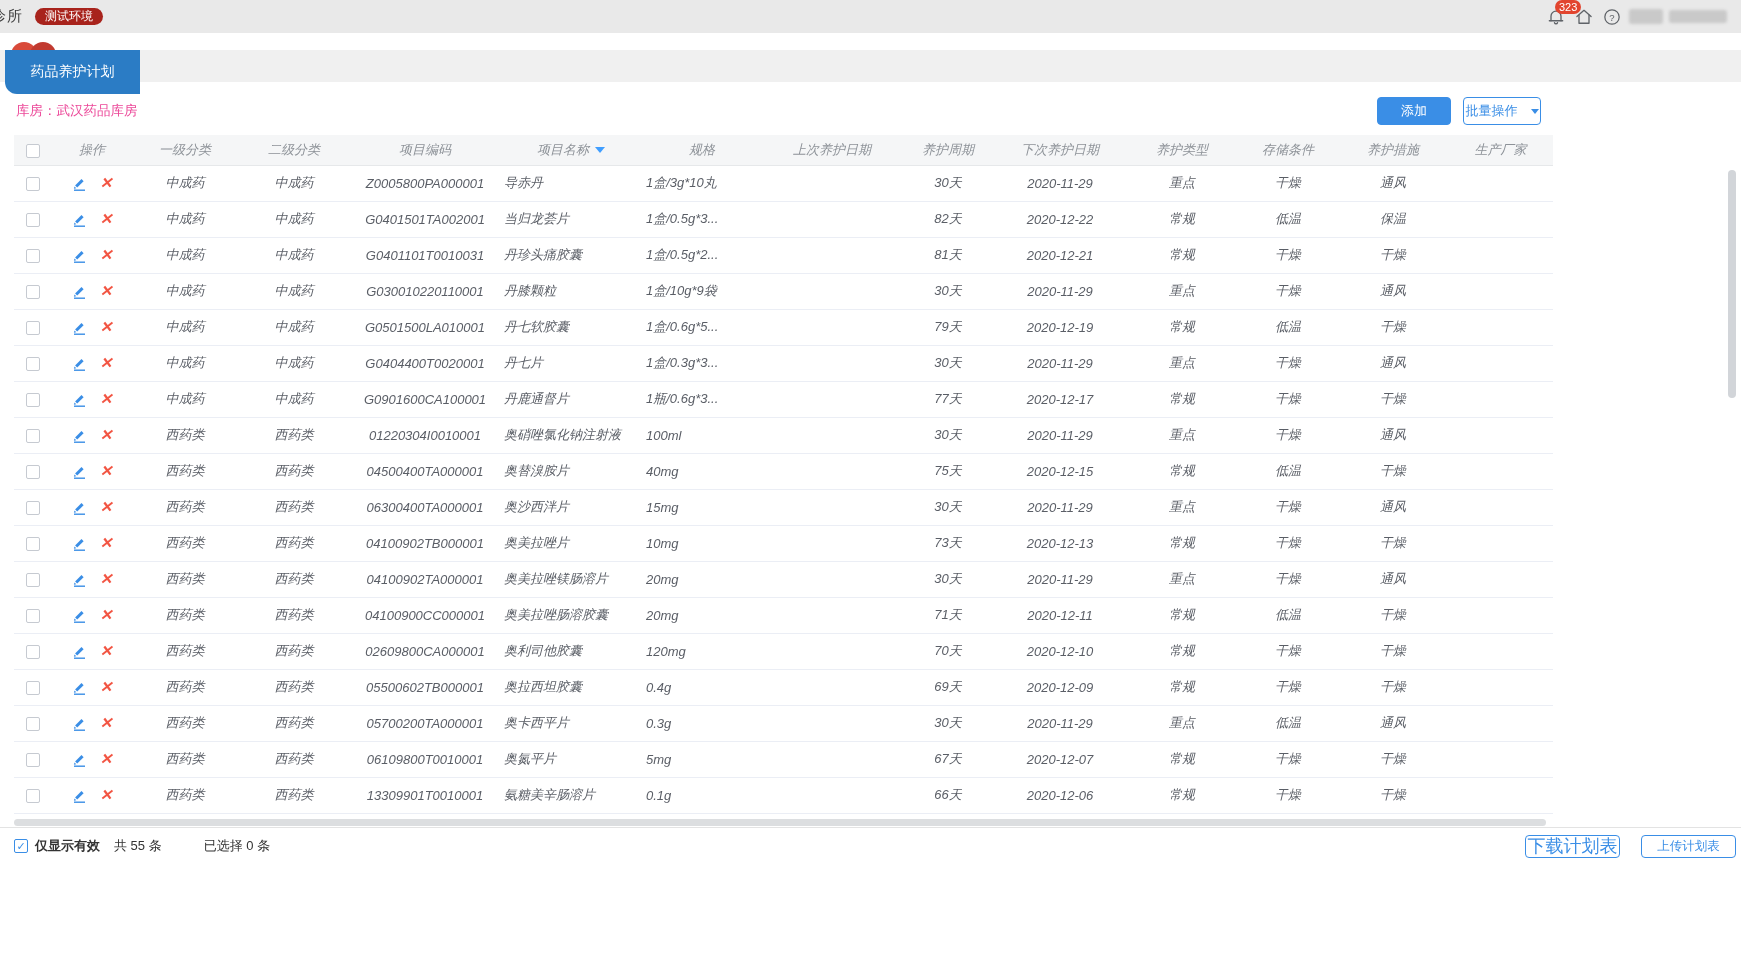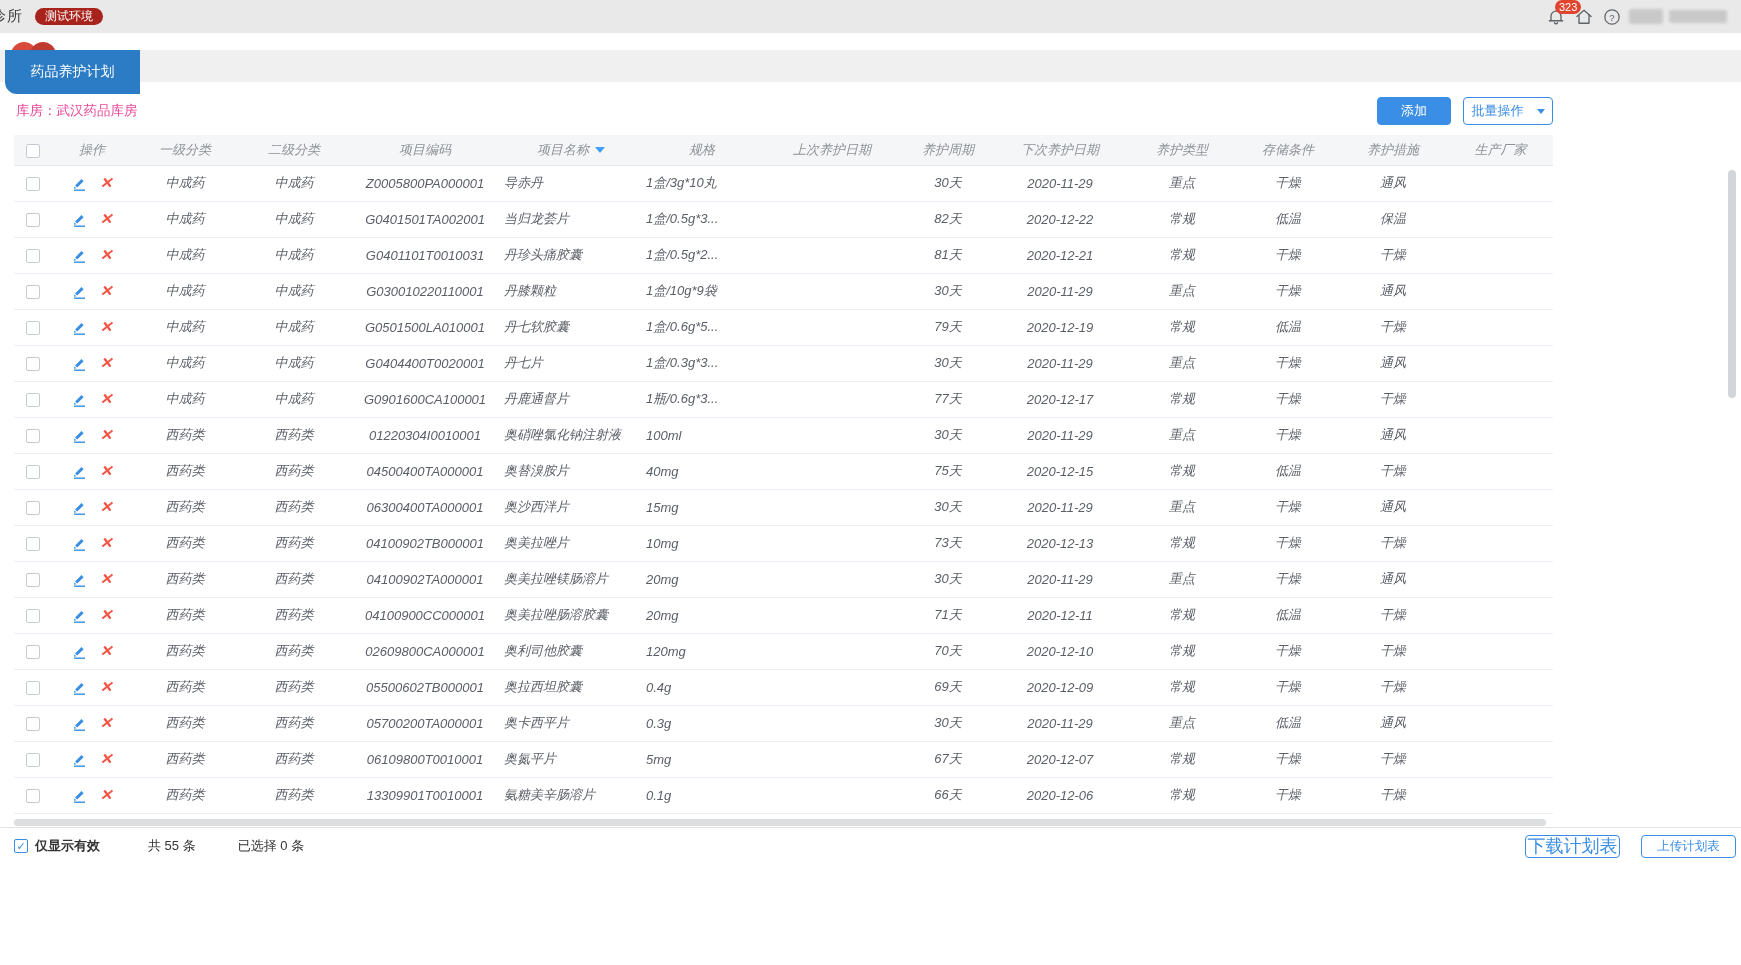--- a/index.html
+++ b/index.html
@@ -43,21 +43,21 @@
     display:flex; align-items:center; justify-content:center;
     border-bottom-left-radius:12px;
   }
 
   
   .warehouse-label { position:absolute; top:102px; left:16px; font-size:13.5px; color:#ec4899; z-index:3; }
   .btn { display:flex; align-items:center; justify-content:center; font-size:13px; border-radius:4px; cursor:pointer; white-space:nowrap; }
   .btn-primary { background:#3a8ee6; color:#fff; border:1px solid #3a8ee6; }
   .btn-outline { background:#fff; color:#3a8ee6; border:1px solid #3a8ee6; }
   .add-btn   { position:absolute; top:97px; left:1377px; width:74px; height:28px; }
-  .batch-btn { position:absolute; top:97px; left:1463px; width:90px; height:28px; gap:13px; }
+  .batch-btn { position:absolute; top:97px; left:1463px; width:78px; height:28px; gap:13px; }
   .caret-down { width:0; height:0; border-left:4px solid transparent; border-right:4px solid transparent; border-top:5px solid #3a8ee6; display:inline-block; }
 
   
   .table-wrap { position:absolute; top:135px; left:14px; width:1539px;font-style:italic; }
   table { border-collapse:collapse; table-layout:fixed; width:100%; }
   thead th {
     height:30px; background:#f5f6f7; color:#8d9298; font-weight:normal; font-size:13px;
     border-bottom:1px solid #e6e8ea; text-align:center; white-space:nowrap; overflow:hidden;
   }
   tbody td {
@@ -81,21 +81,21 @@
   .vscroll { position:absolute; top:170px; right:5px; width:8px; height:228px; background:#d2d5d9; border-radius:4px; }
 
   
   .footer-line { position:absolute; top:827px; left:0; width:1741px; height:1px; background:#e3e3e3; }
   .footer { position:absolute; top:832px; left:14px; width:1713px; height:28px; display:flex; align-items:center; font-size:13px; color:#333; }
   .cb-checked {
     width:14px; height:14px; border:1px solid #3a8ee6; border-radius:2px; background:#fff;
     color:#3a8ee6; font-size:11px; line-height:12px; text-align:center; cursor:pointer; flex:0 0 auto;
   }
   .footer .lbl1 { margin-left:7px;font-weight:bold; }
-  .footer .lbl2 { margin-left:48px; }
+  .footer .lbl2 { margin-left:14px; }
   .footer .lbl3 { margin-left:42px; }
   .dl-btn { margin-left:auto; width:95px; height:23px; font-size:18px; }
   .ul-btn { margin-left:21px; margin-right:-9px; width:95px; height:23px; font-size:12.5px; }
 </style>
 </head>
 <body>
 
 <div class="topbar">
   <span class="app-name">诊所</span>
   <span class="env-badge">测试环境</span>

